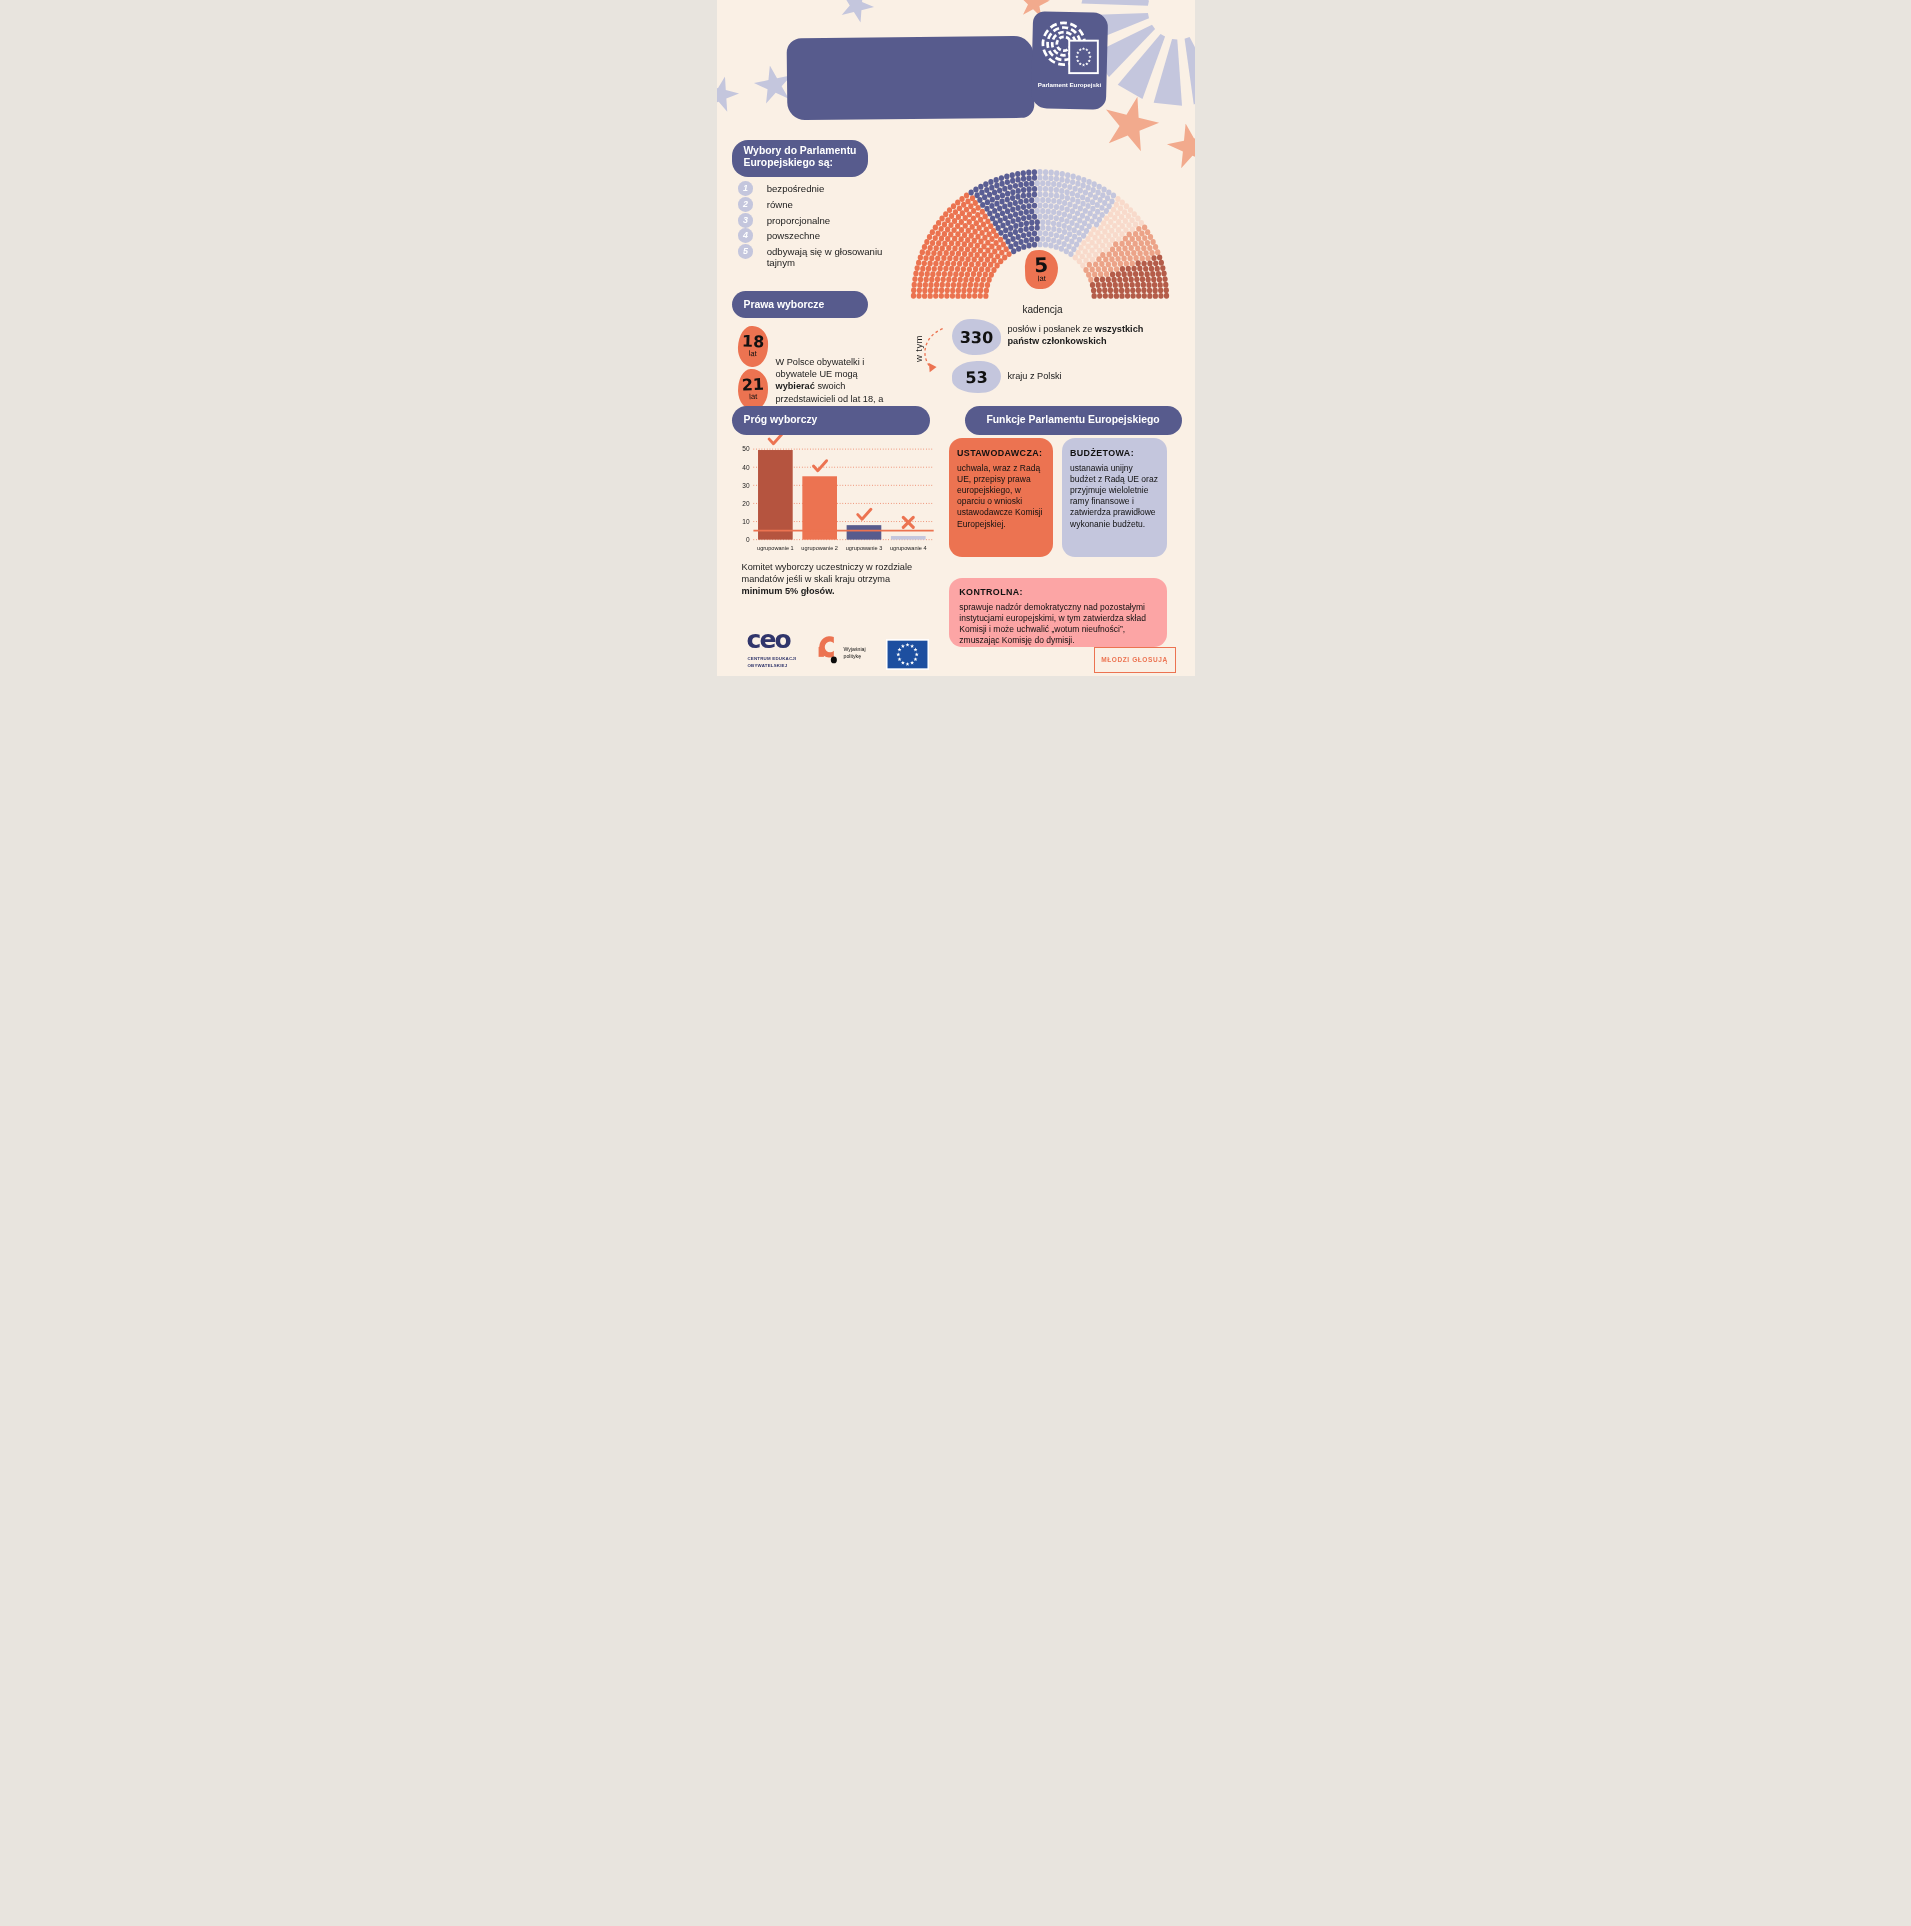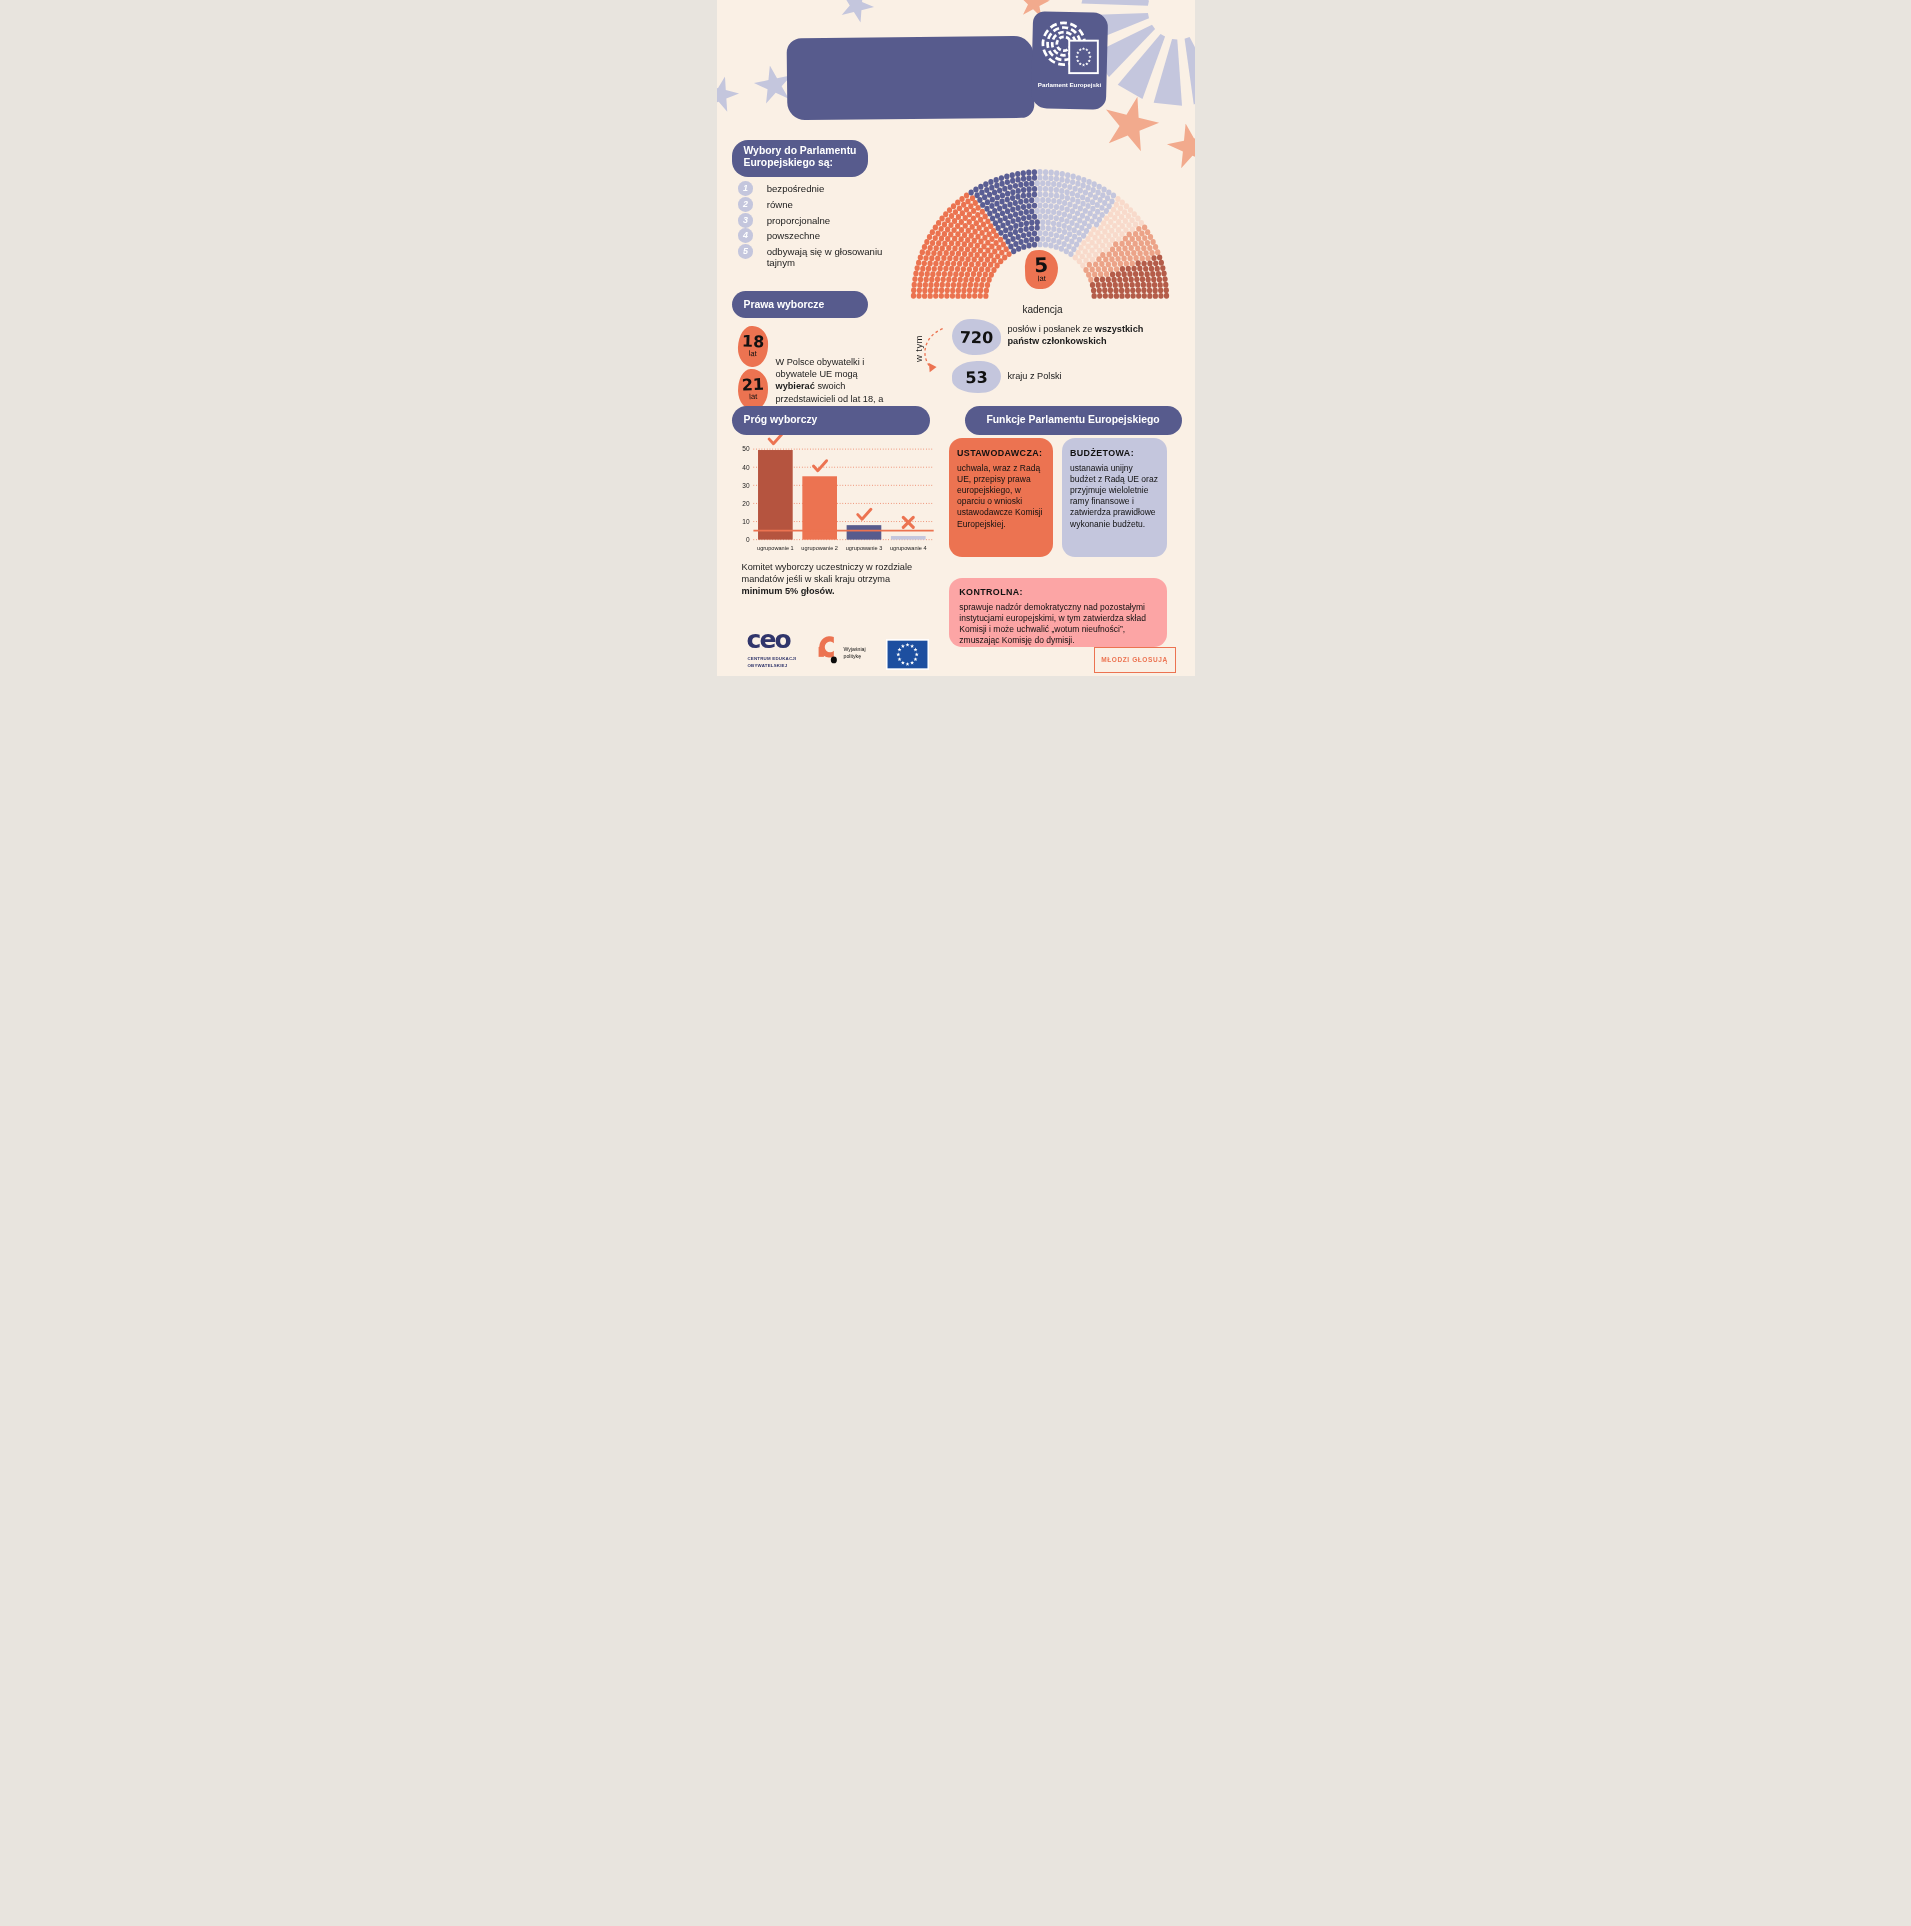--- a/index.html
+++ b/index.html
@@ -911,21 +911,21 @@
     <div class="unit">lat</div>
   </div>
   <div class="abs" id="prawa-text"><span>W Polsce obywatelki i obywatele UE mogą </span><b>wybierać</b><span> swoich przedstawicieli od lat 18, a </span><b>kandydować</b><span> do PE od 21 roku życia.</span></div>
 
   <div class="abs" id="w-tym">w tym</div>
   <svg class="abs" id="stat-arrow" width="42" height="49" viewBox="0 0 110 126">
     <path d="M 62,6 C 12,26 4,78 30,106" fill="none" stroke="#EC7351" stroke-width="3.5" stroke-dasharray="7 7"></path>
     <polygon points="26,96 46,106 28,120" fill="#EC7351"></polygon>
   </svg>
   <div class="stat-badge" id="badge-720">
-    <span>720</span>
+    <span>330</span>
   </div>
   <div class="abs" id="stat-text-0"><span>posłów i posłanek ze </span><b>wszystkich państw członkowskich</b></div>
   <div class="stat-badge" id="badge-53">
     <span>53</span>
   </div>
   <div class="abs" id="stat-text-1"><span>kraju z Polski</span></div>
 
   <div class="pill" id="pill-prog">
     <span>Próg wyborczy</span>
   </div>

